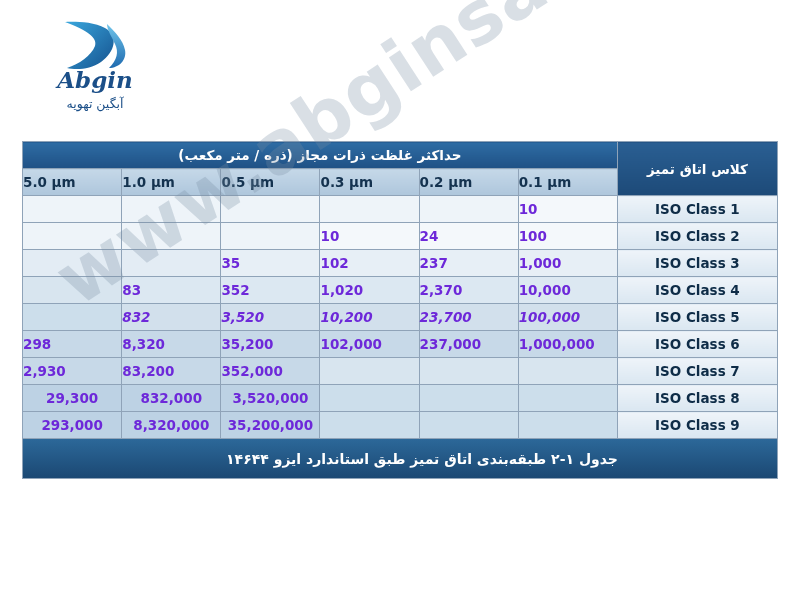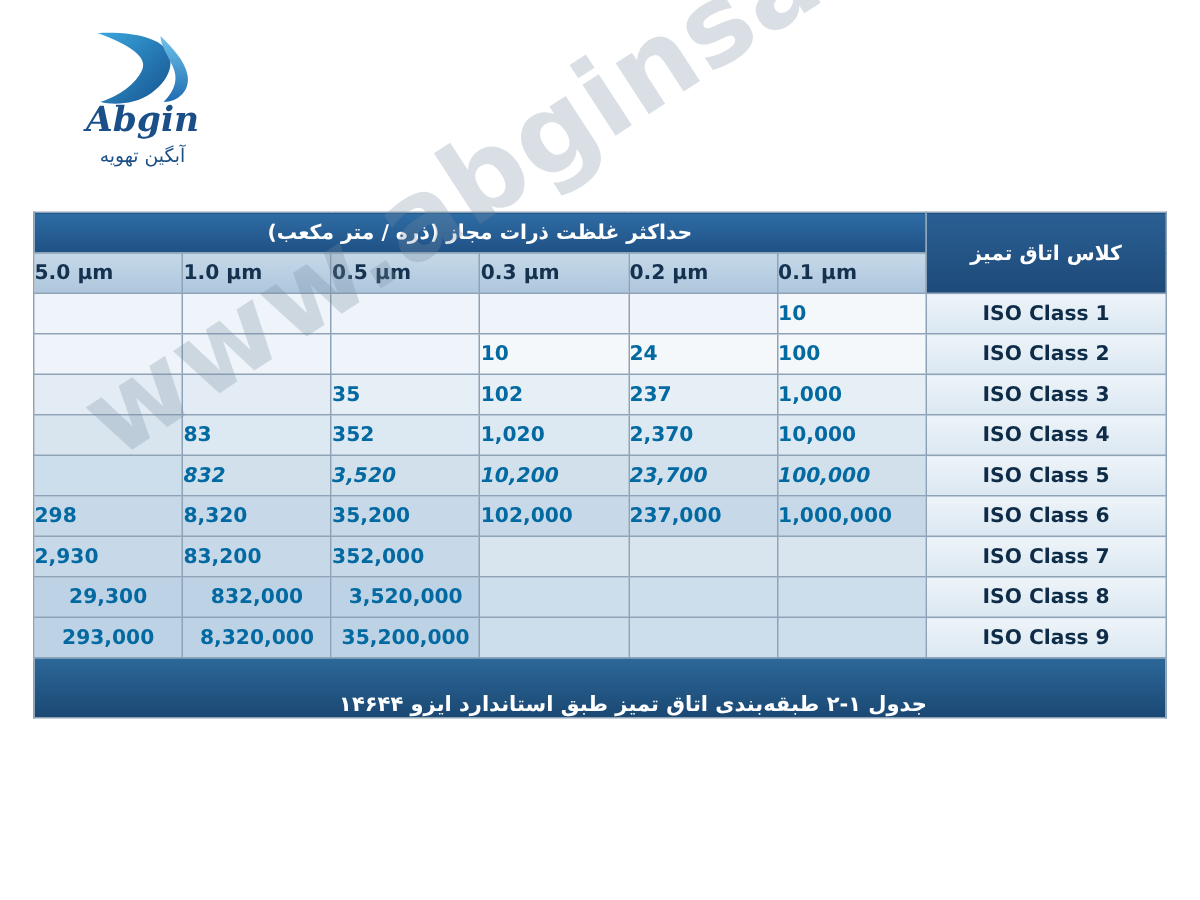--- a/index.html
+++ b/index.html
@@ -129,21 +129,21 @@
   .row-label {
     background: linear-gradient(180deg, #eef4f9 0%, #dae7f1 100%);
     color: #0e2c47;
     font-weight: bold;
     font-size: 13.5px;
     text-align: center;
     vertical-align: middle;
     direction: ltr;
   }
   .cell {
-    color: #0369a1;
+    color: #6d28d9;
     font-weight: bold;
     font-size: 13px;
     text-align: left;
     padding-left: 7px;
     direction: ltr;
     vertical-align: middle;
   }
   .tone-0 { background: #f4f8fb; }
   .tone-1 { background: #e7eff6; }
   .tone-2 { background: #dce8f2; }
@@ -160,21 +160,21 @@
     width: 756px;
     height: 40px;
     background: linear-gradient(180deg, #2c6899 0%, #1b4873 100%);
     border: 1px solid #8fa3b8;
     border-top: none;
     box-sizing: border-box;
     color: #ffffff;
     font-size: 14px;
     font-weight: bold;
     display: flex;
-    align-items: flex-end;
+    align-items: center;
     justify-content: center;
     text-align: center;
     padding-left: 44px;
   }
 </style>
 </head>
 <body>
 
 <div id="logo-block">
   <svg id="logo-mark" viewBox="0 0 76 56">

